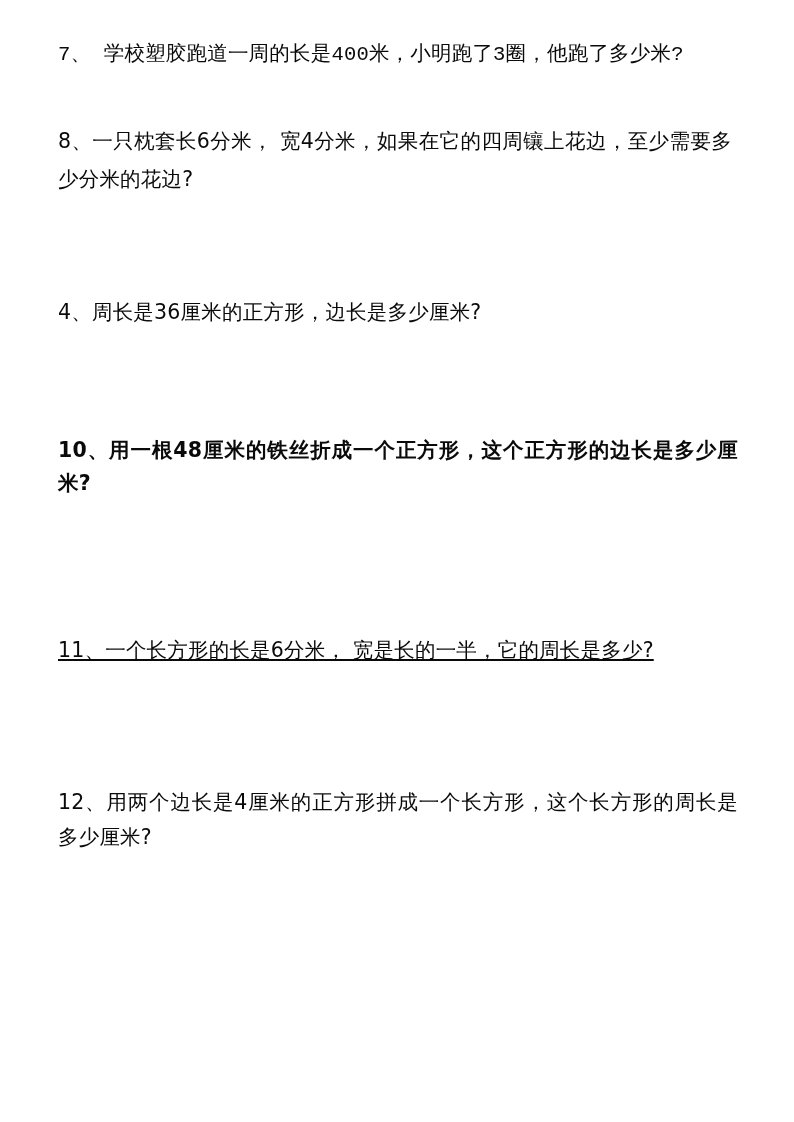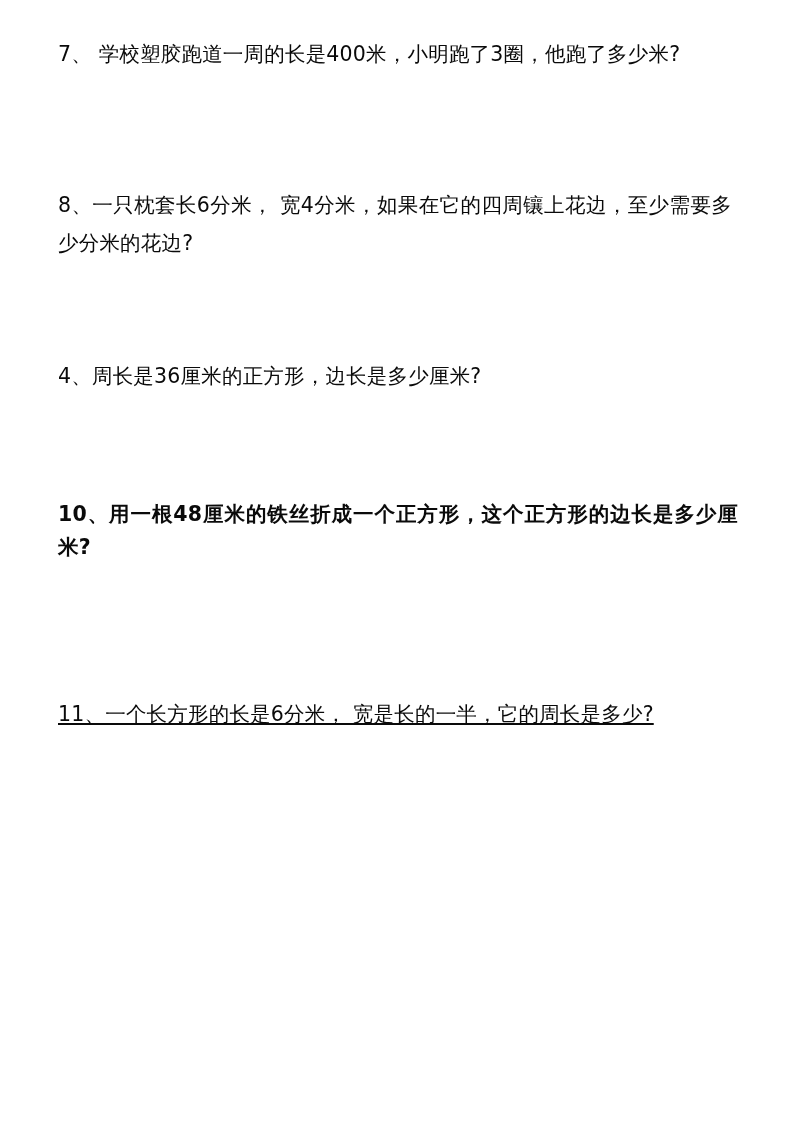--- a/index.html
+++ b/index.html
@@ -24,36 +24,37 @@
     overflow: hidden;
   }
   .problem {
     font-size: 20.5px;
     line-height: 1.62;
     letter-spacing: 0.2px;
     text-align: justify;
     color: #0a0a0a;
     white-space: pre-wrap;
   }
-  .q7  { margin-top: 8px;   padding-right: 6px; }
-  .q8  { margin-top: 116px; padding-right: 10px; line-height: 1.82; }
+  .q7  { margin-top: 8px;   padding-right: 6px; font-family: Liberation Mono, monospace; }
+  .q8  { margin-top: 52px; padding-right: 10px; line-height: 1.82; }
   .q9  { margin-top: 98px;  padding-right: 10px; }
   .q10 { margin-top: 105px; padding-right: 4px; font-weight: bold; }
   .q11 { margin-top: 134px; padding-right: 6px; text-decoration: underline; }
   .q12 { margin-top: 117px; padding-right: 4px; line-height: 1.75; }
 </style>
 </head>
 <body>
 
 <div class="page">
 
   <p class="problem q7">7、 学校塑胶跑道一周的长是400米，小明跑了3圈，他跑了多少米?</p>
 
   <p class="problem q8">8、一只枕套长6分米， 宽4分米，如果在它的四周镶上花边，至少需要多少分米的花边?</p>
 
   <p class="problem q9">4、周长是36厘米的正方形，边长是多少厘米?</p>
 
   <p class="problem q10">10、用一根48厘米的铁丝折成一个正方形，这个正方形的边长是多少厘米?</p>
 
   <p class="problem q11">11、一个长方形的长是6分米， 宽是长的一半，它的周长是多少?</p>
 
+  <p class="problem q12">12、用两个边长是4厘米的正方形拼成一个长方形，这个长方形的周长是多少厘米?</p>
 
 </div>
 
 </body></html>

